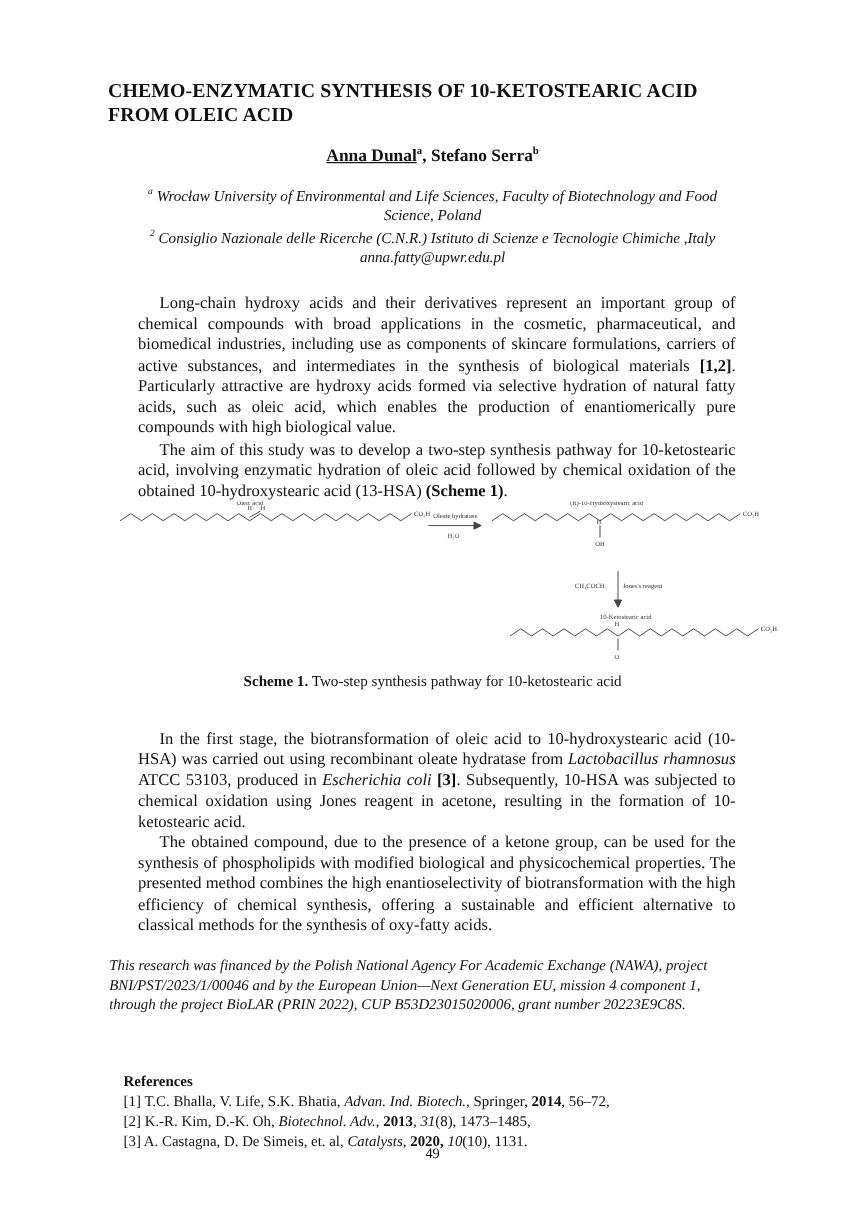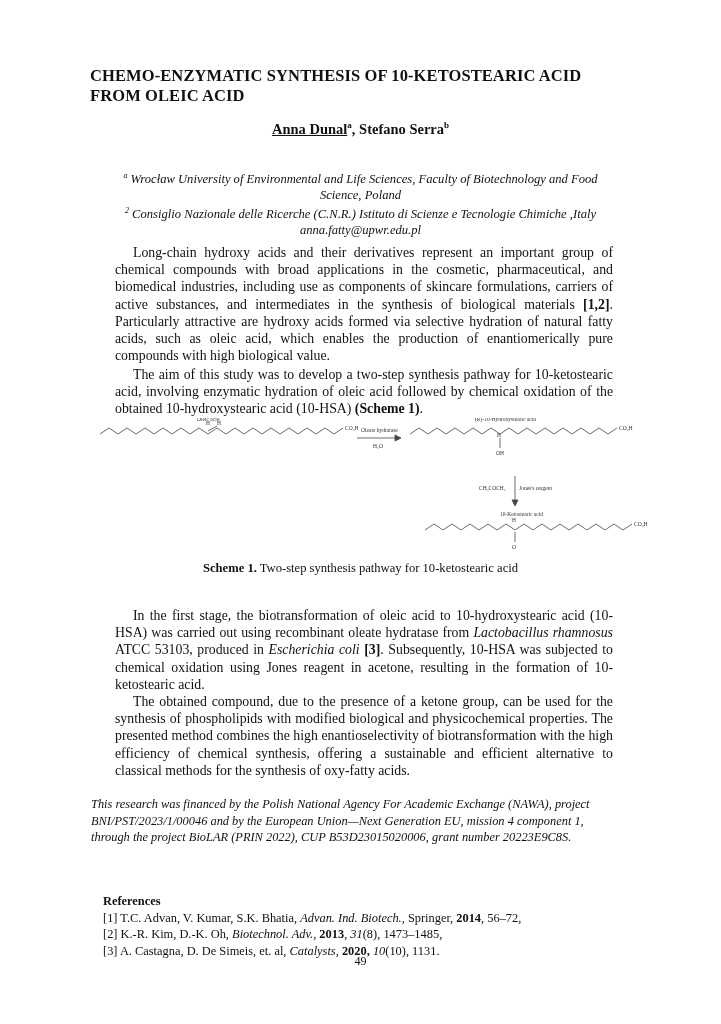--- a/index.html
+++ b/index.html
@@ -5,21 +5,21 @@
   html, body { margin: 0; padding: 0; background: #ffffff; }
   body { width: 721px; height: 1024px; position: relative; overflow: hidden;
          font-family: "Liberation Serif", "DejaVu Serif", serif; color: #111; }
   .page { position: absolute; left: 0; top: 0; width: 721px; height: 1024px; }
   .title { position: absolute; left: 90px; width: 541px; top: 66px; 
            font-weight: bold; font-size: 16.5px; line-height: 20px; letter-spacing: 0.1px; }
   .authors { position: absolute; left: 90px; width: 541px; top: 120px; text-align: center;
              font-weight: bold; font-size: 14.5px; }
   .authors u { }
   .authors sup { font-size: 9px; }
-  .affil { position: absolute; left: 90px; width: 541px; top: 168px; text-align: center;
+  .affil { position: absolute; left: 90px; width: 541px; top: 152px; text-align: center;
            font-style: italic; font-size: 12.6px; line-height: 16px; }
   .affil sup { font-size: 8px; }
   .body-text { position: absolute; left: 103px; width: 522px; font-size: 13.8px; line-height: 17.2px;
                text-align: justify; }
   .p1 { top: 232px; }
   .p2 { top: 354px; }
   .p3 { top: 595px; }
   .p4 { top: 681px; }
   .indent { text-indent: 18px; margin: 12px; }
   .scheme { position: absolute; left: 95px; top: 418px; width: 560px; height: 140px; }
@@ -49,21 +49,21 @@
     <div>Science, Poland</div>
     <div><sup>2</sup><span> Consiglio Nazionale delle Ricerche (C.N.R.) Istituto di Scienze e Tecnologie Chimiche ,Italy</span></div>
     <div>anna.fatty@upwr.edu.pl</div>
   </div>
 
   <div class="body-text p1">
     <p class="indent"><span>Long-chain hydroxy acids and their derivatives represent an important group of chemical compounds with broad applications in the cosmetic, pharmaceutical, and biomedical industries, including use as components of skincare formulations, carriers of active substances, and intermediates in the synthesis of biological materials </span><b>[1,2]</b><span>. Particularly attractive are hydroxy acids formed via selective hydration of natural fatty acids, such as oleic acid, which enables the production of enantiomerically pure compounds with high biological value.</span></p>
   </div>
 
   <div class="body-text p2">
-    <p class="indent"><span>The aim of this study was to develop a two-step synthesis pathway for 10-ketostearic acid, involving enzymatic hydration of oleic acid followed by chemical oxidation of the obtained 10-hydroxystearic acid (10-HSA) </span><b>(Scheme 1)</b><span>.</span></p>
+    <p class="indent"><span>The aim of this study was to develop a two-step synthesis pathway for 10-ketostearic acid, involving enzymatic hydration of oleic acid followed by chemical oxidation of the obtained 10-hydroxystearic acid (13-HSA) </span><b>(Scheme 1)</b><span>.</span></p>
   </div>
 
   <svg class="scheme" viewBox="0 0 560 140" xmlns="http://www.w3.org/2000/svg" style="background:#fff">
     <g fill="none" stroke="#444" stroke-width="0.8">
       <polyline points="5,16 14,10 23,16 32,10 41,16 50,10 59,16 68,10 77,16 86,10 95,16 104,10 113,16 122,10 131,16 140,10 149,16 158,10 167,16 176,10 185,16 194,10 203,16 212,10 221,16 230,10 239,16 248,10"></polyline>
       <line x1="113" y1="13" x2="122" y2="8"></line>
       <line x1="262" y1="20" x2="300" y2="20"></line>
       <polygon points="300,17 306,20 300,23" fill="#444"></polygon>
       <polyline points="315,16 324,10 333,16 342,10 351,16 360,10 369,16 378,10 387,16 396,10 405,16 414,10 423,16 432,10 441,16 450,10 459,16 468,10 477,16 486,10 495,16 504,10 513,16 522,10"></polyline>
       <line x1="405" y1="20" x2="405" y2="30"></line>
@@ -102,21 +102,21 @@
 
   <div class="body-text p4">
     <p class="indent">The obtained compound, due to the presence of a ketone group, can be used for the synthesis of phospholipids with modified biological and physicochemical properties. The presented method combines the high enantioselectivity of biotransformation with the high efficiency of chemical synthesis, offering a sustainable and efficient alternative to classical methods for the synthesis of oxy-fatty acids.</p>
   </div>
 
   <div class="fund">This research was financed by the Polish National Agency For Academic Exchange (NAWA), project BNI/PST/2023/1/00046 and by the European Union—Next Generation EU, mission 4 component 1, through the project BioLAR (PRIN 2022), CUP B53D23015020006, grant number 20223E9C8S.</div>
 
   <div class="refs">
     <div class="h">References</div>
     <div>
-      <span>[1] </span><span>T.C. Advan, V. Kumar, S.K. Bhatia, </span><i>Advan. Ind. Biotech.</i><span>, Springer, </span><b>2014</b><span>, 56–72,</span>
+      <span>[1] </span><span>T.C. Bhalla, V. Life, S.K. Bhatia, </span><i>Advan. Ind. Biotech.</i><span>, Springer, </span><b>2014</b><span>, 56–72,</span>
     </div>
     <div>
       <span>[2] </span><span>K.-R. Kim, D.-K. Oh, </span><i>Biotechnol. Adv.</i><span>, </span><b>2013</b><span>, </span><i>31</i><span>(8), 1473–1485,</span>
     </div>
     <div>
       <span>[3] </span><span>A. Castagna, D. De Simeis, et. al, </span><i>Catalysts</i><span>, </span><b>2020,</b><span> </span><i>10</i><span>(10), 1131.</span>
     </div>
   </div>
 
   <div class="pagenum">49</div>

